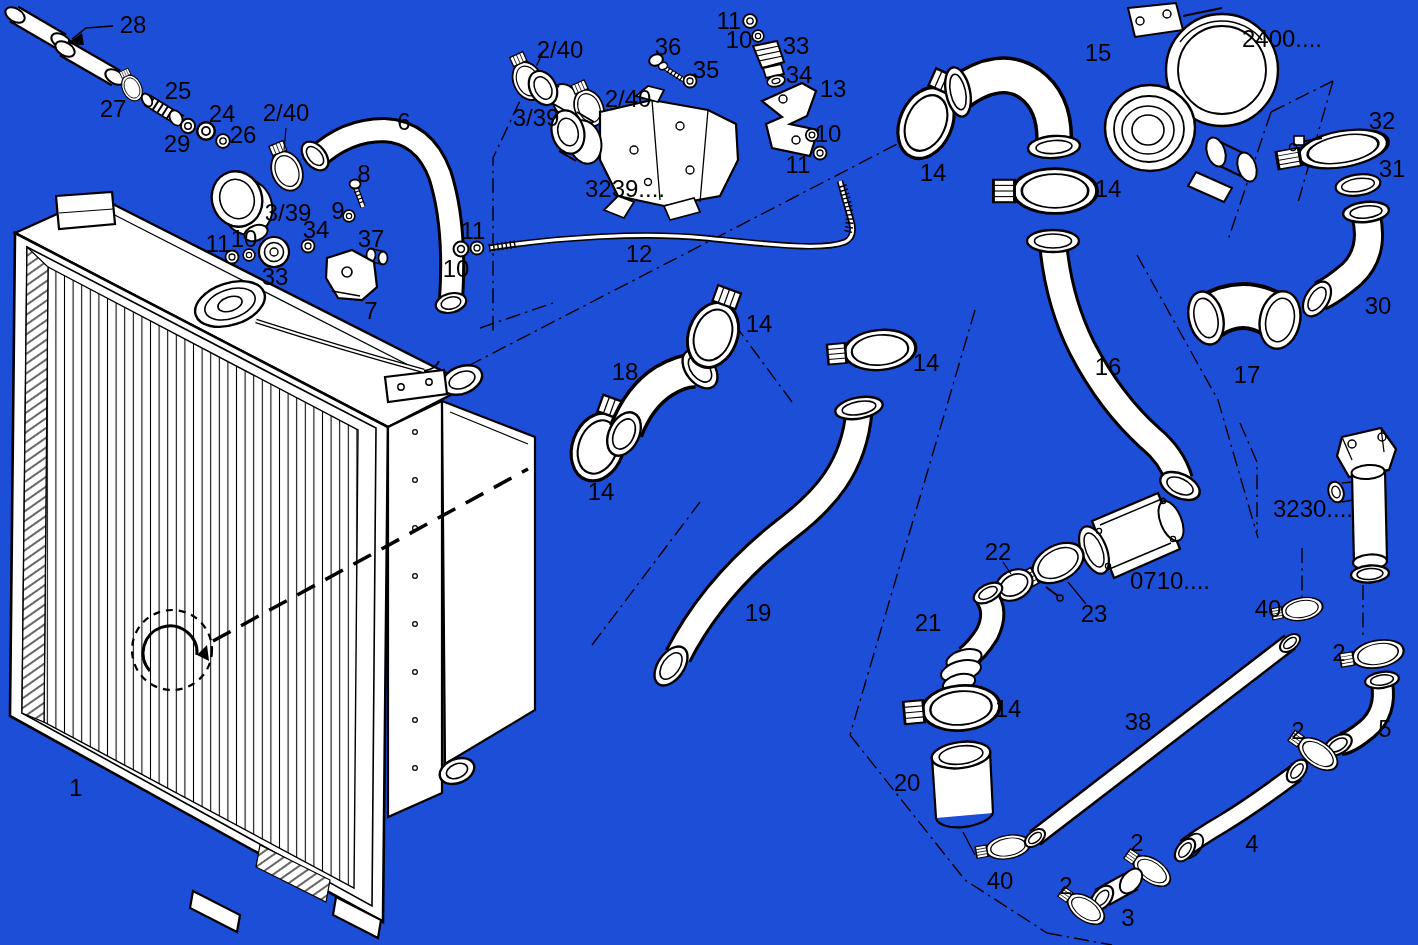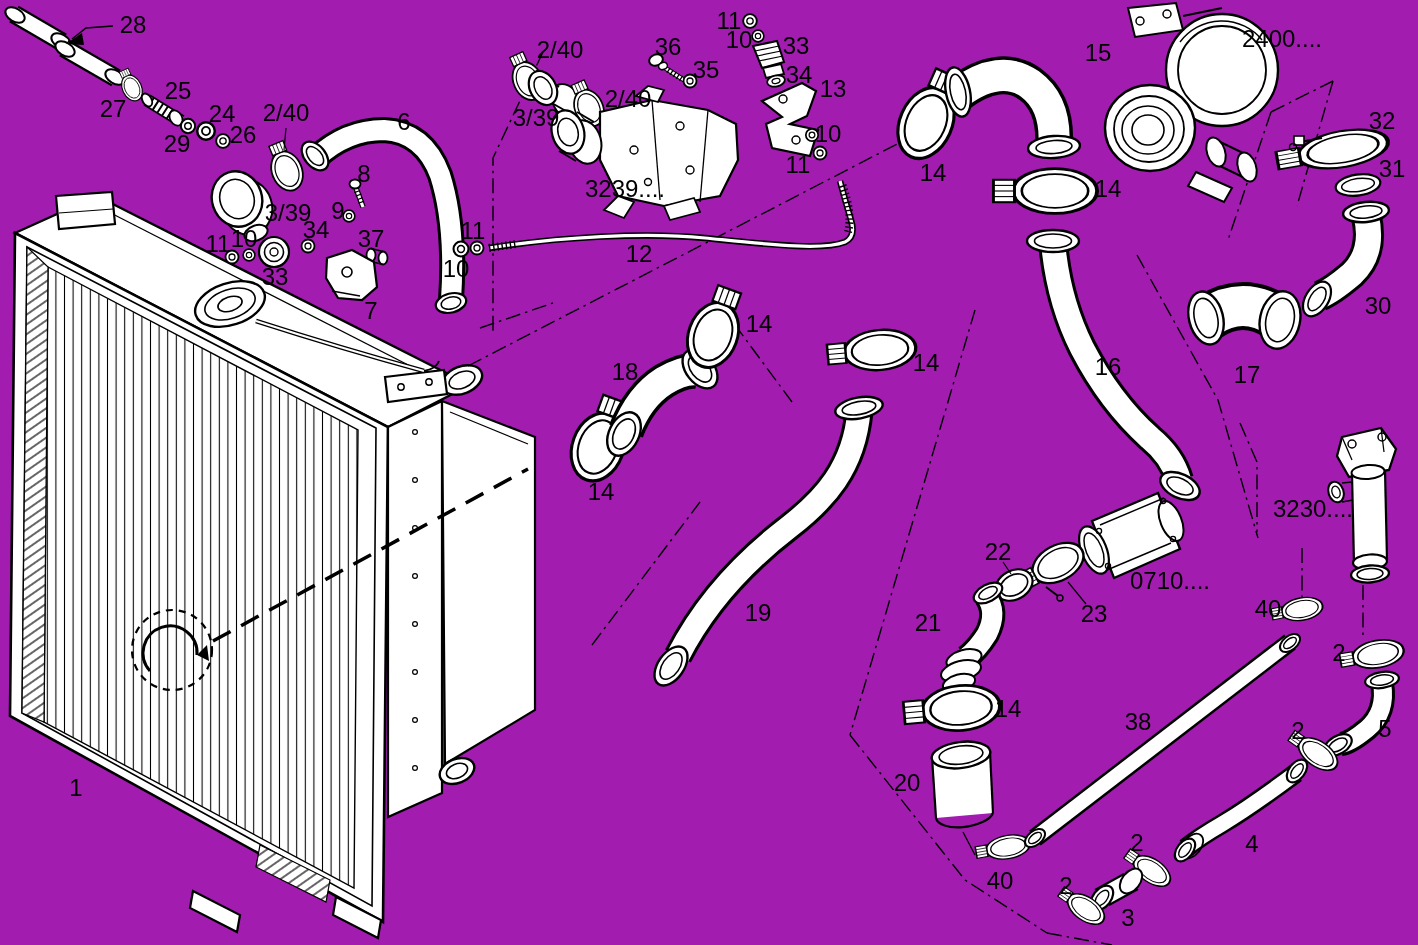--- a/index.html
+++ b/index.html
@@ -1,16 +1,16 @@
 <!DOCTYPE html>
 <html><head>
 <meta charset="utf-8">
 <style>
   html,body{margin:0;padding:0;background:#fff;}
-  .stage{position:relative;width:1418px;height:945px;background:#a21caf;overflow:hidden;text-align:right;}
+  .stage{position:relative;width:1418px;height:945px;background:#1d4ed8;overflow:hidden;text-align:right;}
   svg{display:block;}
   .co{font-family:"Liberation Sans",sans-serif;font-size:24px;fill:#000;text-anchor:middle;dominant-baseline:central;}
 </style>
 </head>
 <body>
 
 <div class="stage">
 <svg width="1418" height="945" viewBox="0 0 1418 945" xmlns="http://www.w3.org/2000/svg">
 <defs>
   <pattern id="fins" width="8.6" height="10" patternUnits="userSpaceOnUse">

